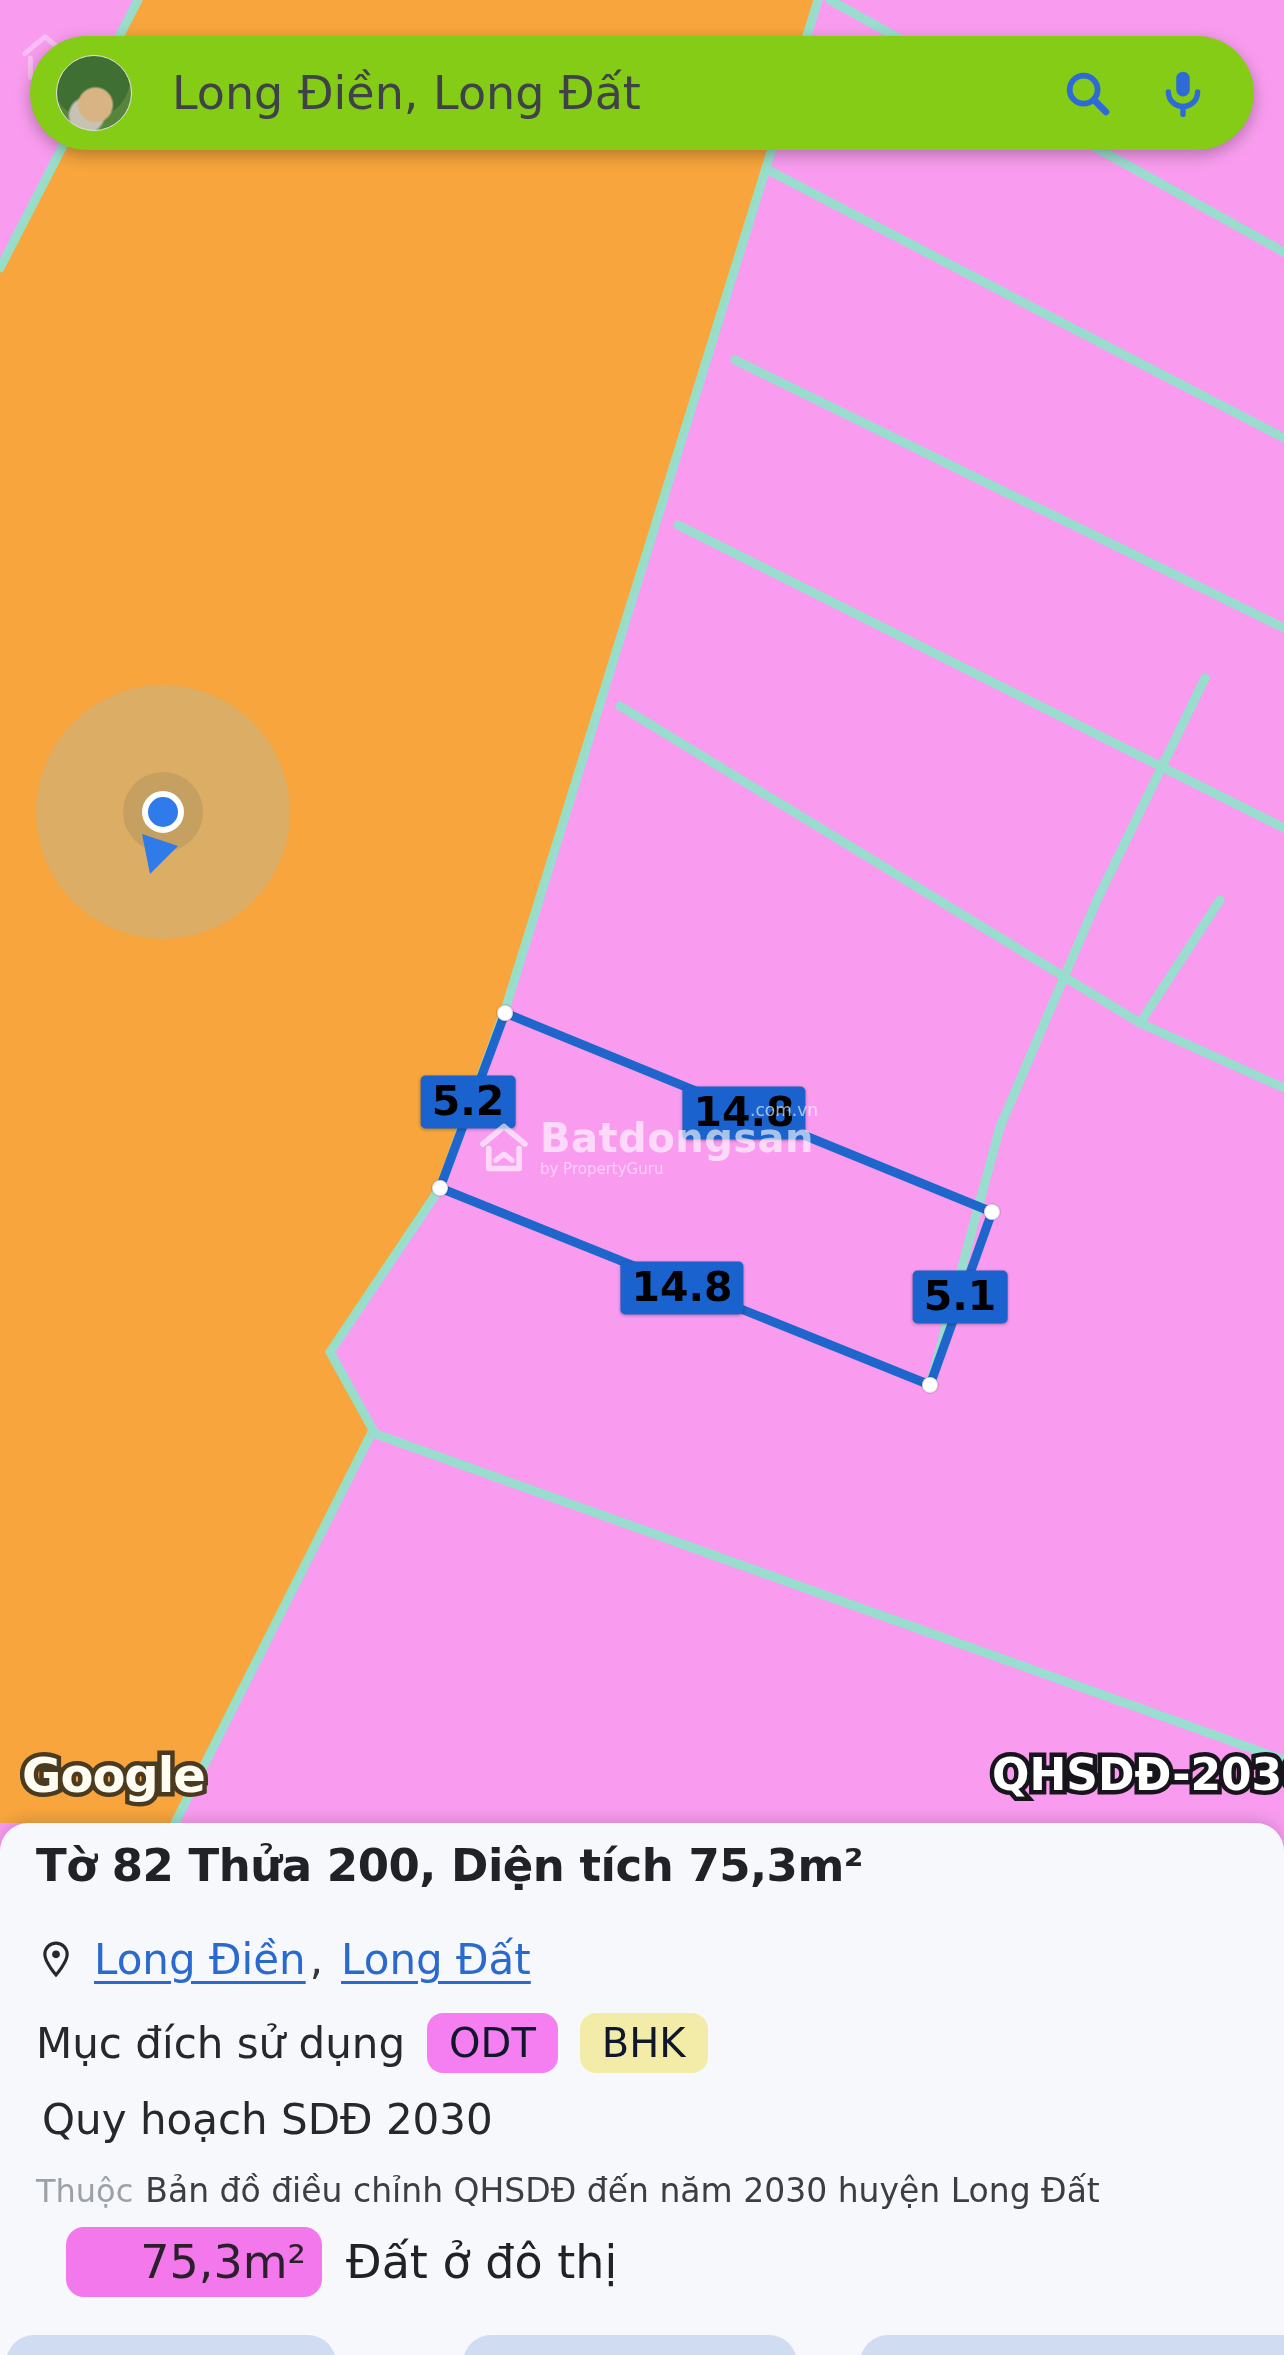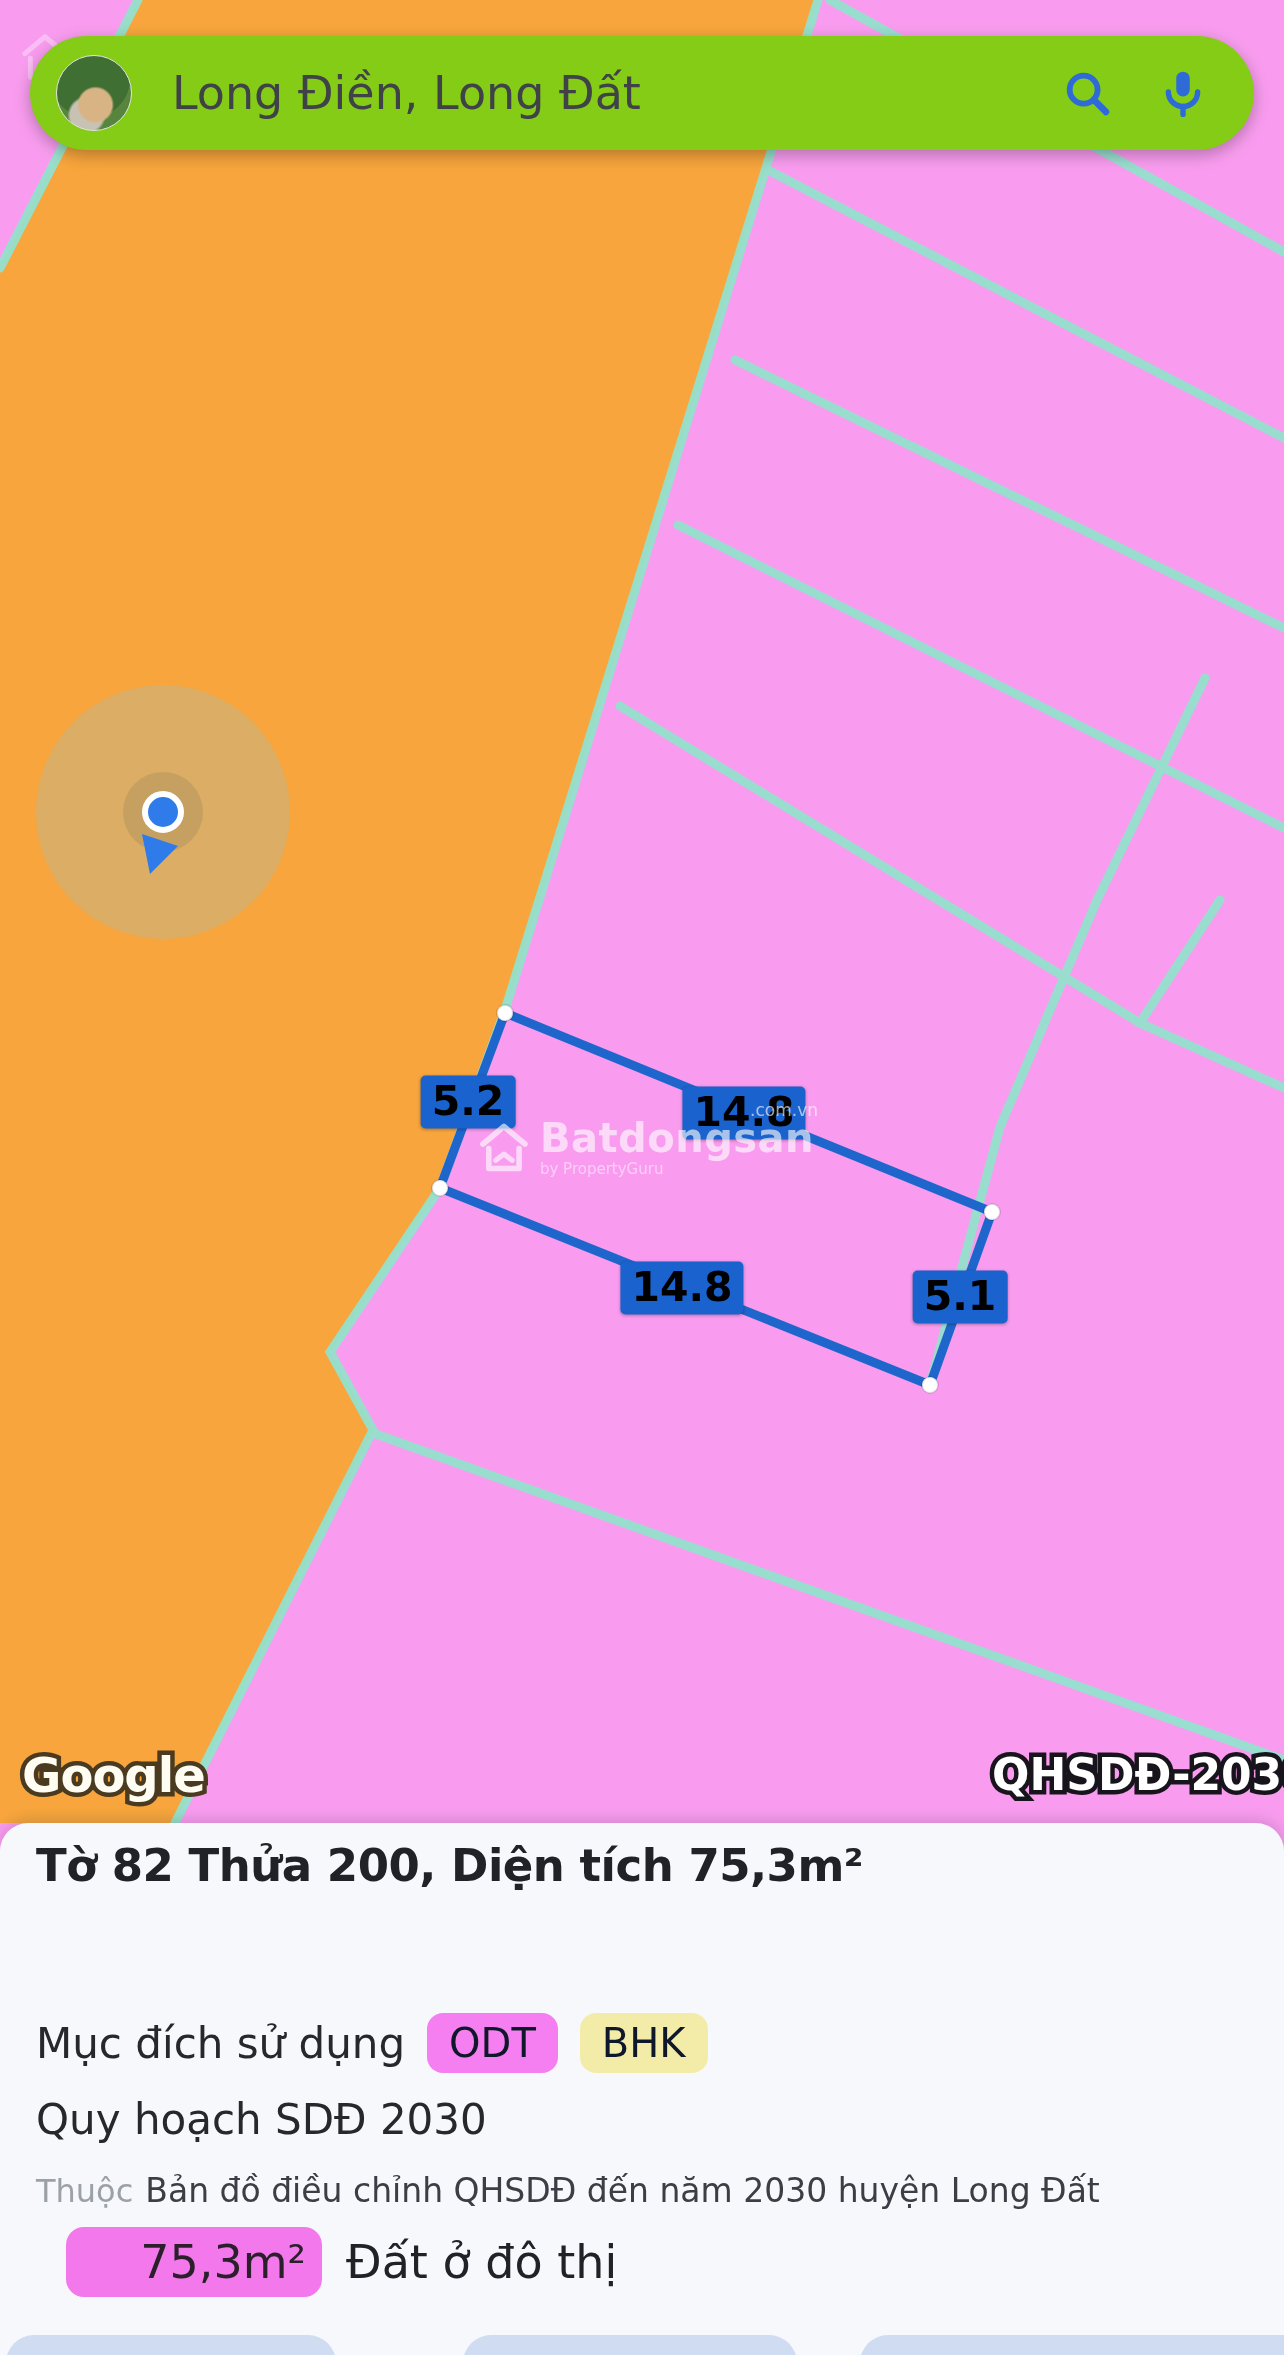--- a/index.html
+++ b/index.html
@@ -59,21 +59,21 @@
   }
   .row{position:absolute;left:36px;display:flex;align-items:center;white-space:nowrap;}
   .title-row{top:16px;font-size:45px;font-weight:700;color:#202227;letter-spacing:-.5px;}
   .loc-row{top:110px;gap:18px;}
   .loc-link{font-size:42px;color:#2A6ACF;text-decoration:underline;
     text-underline-offset:7px;text-decoration-thickness:3px;}
   .loc-sep{font-size:42px;color:#33363b;margin-left:-14px;}
   .purpose-row{top:190px;gap:22px;}
   .label-txt{font-size:42px;color:#26282C;}
   .chip{font-size:40px;color:#0f172a;padding:8px 22px;border-radius:16px;line-height:1.1;}
-  .plan-row{top:272px;}
+  .plan-row{top:272px;margin-left:6px;}
   .source-row{top:348px;gap:12px;}
   .source-prefix{font-size:32px;color:#9CA1A8;}
   .source-txt{font-size:33px;color:#3B3E45;}
   .area-row{top:404px;gap:24px;padding-left:30px;}
   .area-badge{
     width:256px;height:70px;border-radius:18px;display:flex;align-items:center;
     justify-content:flex-end;padding-right:16px;box-sizing:border-box;
     font-size:46px;color:#2A1F2A;
   }
   .area-label{font-size:46px;color:#202227;}
@@ -160,20 +160,29 @@
       <rect x="9" y="2.5" width="6" height="11" rx="3" fill="#2E6BD6"></rect>
       <path d="M5.5 11.5a6.5 6.5 0 0 0 13 0" fill="none" stroke="#2E6BD6" stroke-width="2.4" stroke-linecap="round"></path>
       <line x1="12" y1="18" x2="12" y2="21.5" stroke="#2E6BD6" stroke-width="2.4" stroke-linecap="round"></line>
     </svg>
   </div>
 </div>
 
 <div class="sheet">
   <div class="row title-row">Tờ 82 Thửa 200, Diện tích 75,3m²</div>
 
+  <div class="row loc-row">
+    <svg width="40" height="52" viewBox="0 0 24 24">
+      <path d="M12 2.5c-3.7 0-6.7 3-6.7 6.7 0 4.8 6.7 12.3 6.7 12.3s6.7-7.5 6.7-12.3c0-3.7-3-6.7-6.7-6.7z" fill="none" stroke="#26282C" stroke-width="1.9"></path>
+      <circle cx="12" cy="9.2" r="2.3" fill="#26282C"></circle>
+    </svg>
+    <a class="loc-link">Long Điền</a>
+    <span class="loc-sep">,</span>
+    <a class="loc-link">Long Đất</a>
+  </div>
 
   <div class="row purpose-row">
     <span class="label-txt">Mục đích sử dụng</span>
     <span class="chip" style="background-color: rgb(245, 127, 240);">ODT</span>
     <span class="chip" style="background-color: rgb(243, 236, 169);">BHK</span>
   </div>
 
   <div class="row plan-row">
     <span class="label-txt">Quy hoạch SDĐ 2030</span>
   </div>

